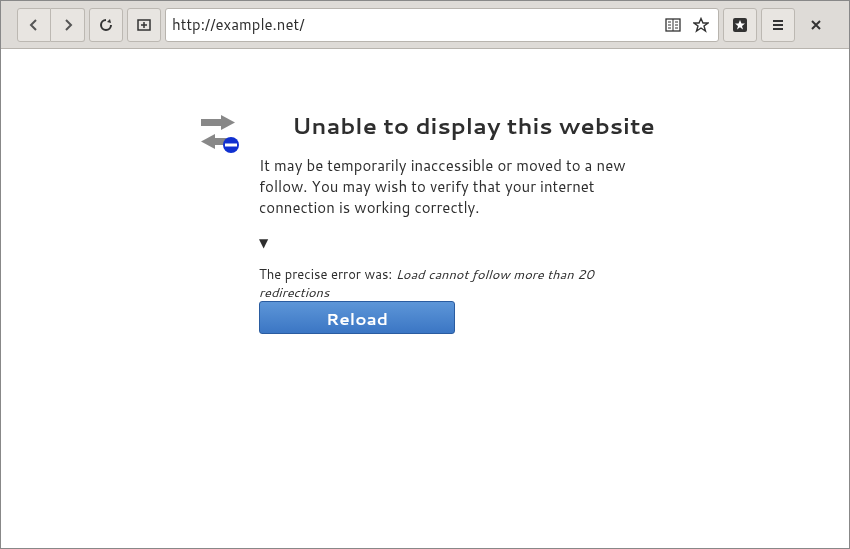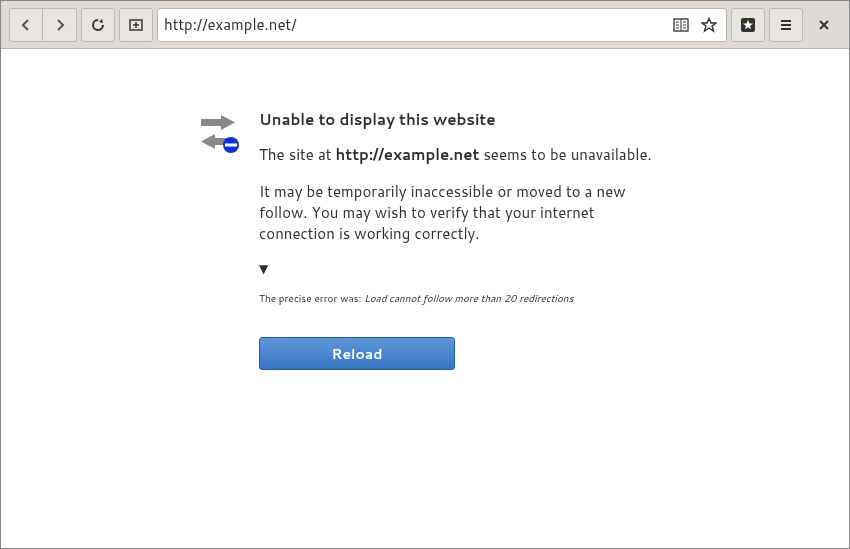--- a/index.html
+++ b/index.html
@@ -5,21 +5,21 @@
   * { box-sizing: border-box; margin: 0; padding: 0; }
   html, body { width: 850px; height: 549px; font-family: "Cantarell", "DejaVu Sans", sans-serif; overflow: hidden; }
   body { border: 1px solid #888; background: #fff; }
 
   .toolbar {
     height: 48px;
     background: #dedbd7;
     border-bottom: 1px solid #b8b4ae;
     display: flex;
     align-items: center;
-    padding: 0 8px;
+    padding: 0 16px;
     gap: 4px;
   }
   .btn {
     height: 34px;
     min-width: 34px;
     background: #e8e5e1;
     border: 1px solid #bcb8b2;
     border-radius: 3px;
     display: inline-flex;
     align-items: center;
@@ -53,39 +53,39 @@
 
   .content {
     padding: 60px 0 0 0;
     display: flex;
     justify-content: center;
   }
   .error-box { width: 460px; display: flex; gap: 18px; }
   .icon-col { width: 46px; flex: none; padding-top: 2px; }
   .text-col { flex: 1; color: #2e2e2e; }
 
-  h1 { font-size: 15px; font-weight: 700; color: #2e2e2e; margin-bottom: 14px; }
+  h1 { font-size: 23px; font-weight: 700; color: #2e2e2e; margin-bottom: 14px; margin-left: 33px; }
   .para { font-size: 15px; line-height: 1.4; margin-bottom: 16px; }
   .para b { font-weight: 700; }
   .tech-row {
     display: flex; align-items: center; gap: 6px;
     font-size: 15px; color: #888; margin-bottom: 14px;
     cursor: pointer;
   }
   .tech-row .tri { color: #2e2e2e; font-size: 12px; }
-  .precise { font-size: 10px; line-height: 1.4; margin-bottom: 32px; }
+  .precise { font-size: 13px; line-height: 1.4; }
   .precise i { font-style: italic; }
 
   .reload-btn {
     width: 196px; height: 33px;
     background: linear-gradient(#5d96d8, #3b76c4);
     border: 1px solid #2a5ca0;
     border-radius: 3px;
     color: #fff;
-    font-size: 14px;
+    font-size: 17px;
     font-weight: 700;
     display: flex; align-items: center; justify-content: center;
     cursor: pointer;
   }
 
   svg { display: block; }
 </style>
 </head>
 <body>
 
@@ -168,23 +168,20 @@
           <path d="M20 23 L6 30.5 L20 38 z"></path>
         </g>
         <circle cx="36" cy="34" r="8" fill="#1030d0"></circle>
         <rect x="30" y="32.5" width="12" height="3" fill="#fff"></rect>
       </svg>
     </div>
 
     <div class="text-col">
       <h1>Unable to display this website</h1>
 
-      <p class="para">
-        <span>The site at </span><b>http://example.net</b><span> seems to be unavailable.</span>
-      </p>
 
       <p class="para">It may be temporarily inaccessible or moved to a new follow. You may wish to verify that your internet connection is working correctly.</p>
 
       <div class="tech-row">
         <span class="tri">▼</span>
       </div>
 
       <p class="precise">
         <span>The precise error was: </span><i>Load cannot follow more than 20 redirections</i>
       </p>

